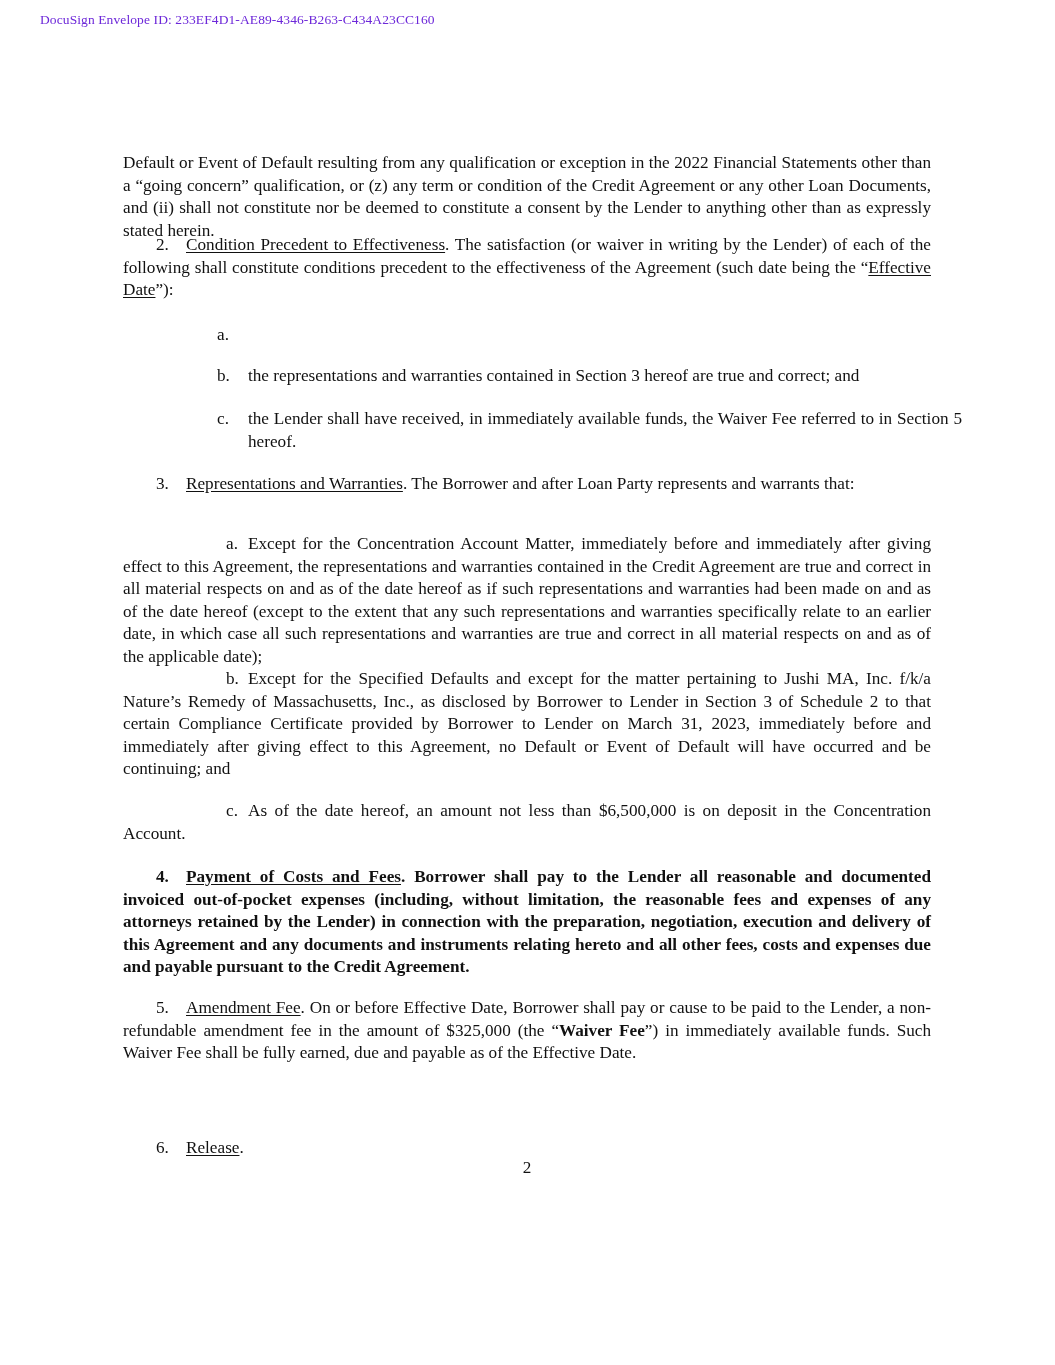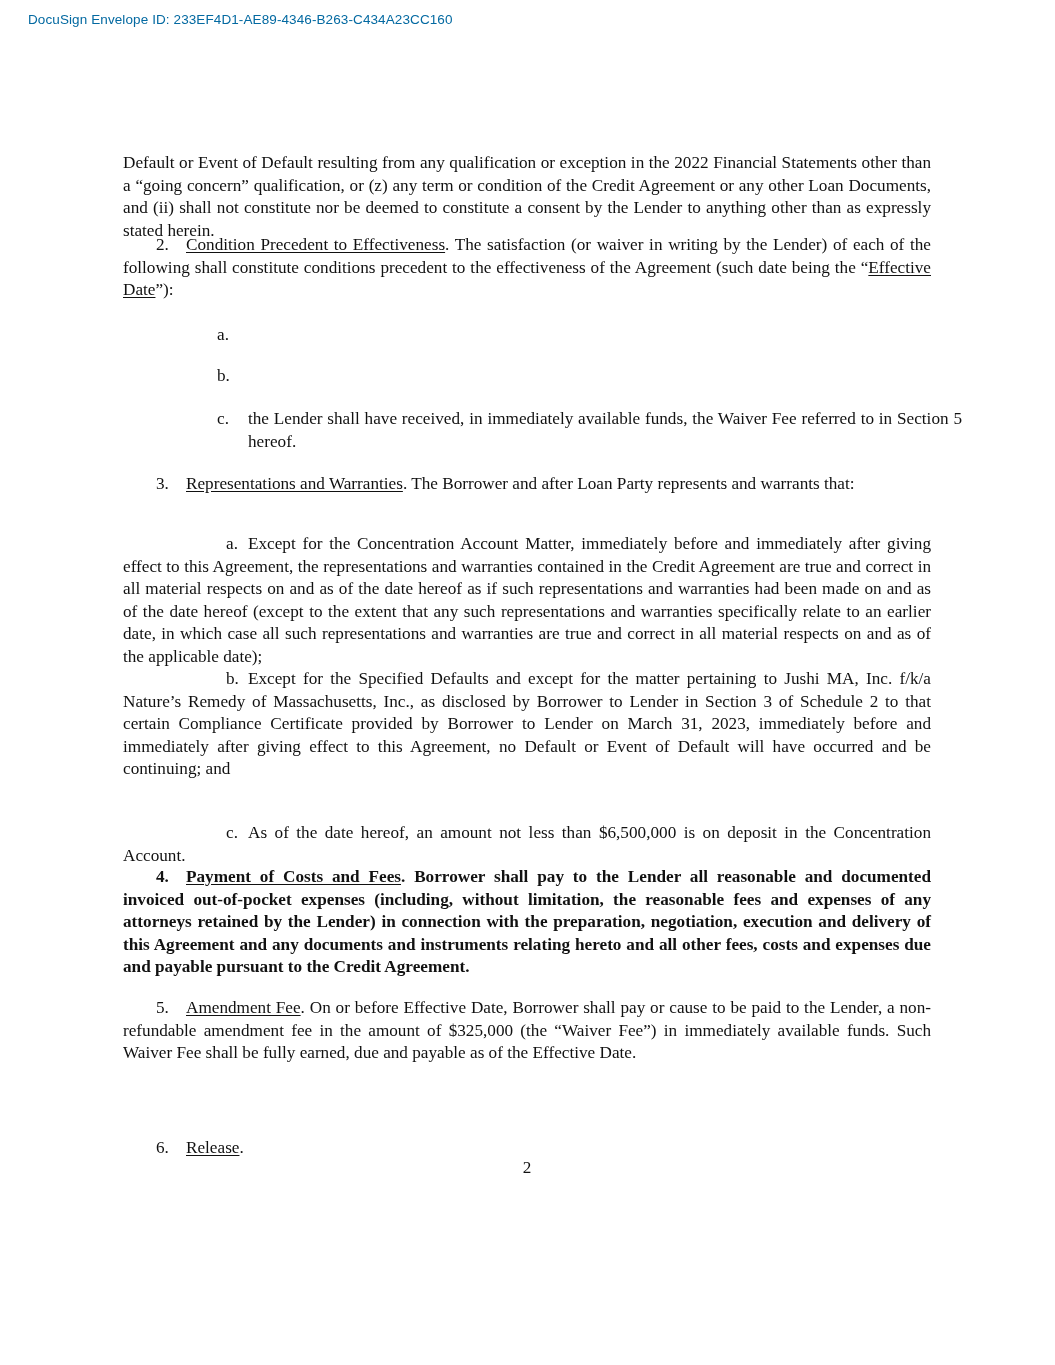--- a/index.html
+++ b/index.html
@@ -9,25 +9,25 @@
   }
   body {
     width: 1055px;
     height: 1365px;
     position: relative;
     overflow: hidden;
     color: #111111;
   }
   .envelope-header {
     position: absolute;
-    left: 28px;
+    left: 40px;
     top: 12px;
-    font-family: Liberation Sans, sans-serif;
+    font-family: Liberation Serif, serif;
     font-size: 13.5px;
-    color: #0369a1;
+    color: #6d28d9;
     letter-spacing: 0.1px;
   }
   .page {
     position: absolute;
     left: 123px;
     top: 152px;
     width: 808px;
     font-family: "Liberation Serif", serif;
     font-size: 17.2px;
     line-height: 22.6px;
@@ -35,21 +35,21 @@
     color: #111111;
   }
   .page p {
     margin: 0;
   }
   .u {
     text-decoration: underline;
     text-underline-offset: 2px;
   }
   .b {
-    font-weight: normal;
+    font-weight: bold;
     margin-top: 22px;
   }
   .block {
     position: absolute;
     left: 0;
     width: 808px;
   }
   .sec-first {
     text-indent: 33px;
   }
@@ -98,39 +98,40 @@
 
   <div class="block" style="top:82px;">
     <p class="sec-first"><span class="sec-num">2.</span><span class="u">Condition Precedent to Effectiveness</span><span>.  The satisfaction (or waiver in writing by the Lender) of each of the following shall constitute conditions precedent to the effectiveness of the Agreement (such date being the “</span><span class="u">Effective Date</span><span>”):</span></p>
   </div>
 
   <div class="list-item" style="top:172px;">
     <span class="list-letter">a.</span>
   </div>
   <div class="list-item" style="top:213px;">
     <span class="list-letter">b.</span>
+    <span>the representations and warranties contained in Section 3 hereof are true and correct; and</span>
   </div>
   <div class="list-item" style="top:256px;text-align:justify;">
     <span class="list-letter">c.</span>
     <span>the Lender shall have received, in immediately available funds, the Waiver Fee referred to in Section 5 hereof.</span>
   </div>
 
   <div class="block" style="top:321px;">
     <p class="sec-first"><span class="sec-num">3.</span><span class="u">Representations and Warranties</span><span>.  The Borrower and after Loan Party represents and warrants that:</span></p>
   </div>
 
   <div class="block" style="top:381px;">
     <p class="rep-para"><span class="rep-letter">a.</span><span>Except for the Concentration Account Matter, immediately before and immediately after giving effect to this Agreement, the representations and warranties contained in the Credit Agreement are true and correct in all material respects on and as of the date hereof as if such representations and warranties had been made on and as of the date hereof (except to the extent that any such representations and warranties specifically relate to an earlier date, in which case all such representations and warranties are true and correct in all material respects on and as of the applicable date);</span></p>
   </div>
 
   <div class="block" style="top:516px;">
     <p class="rep-para"><span class="rep-letter">b.</span><span>Except for the Specified Defaults and except for the matter pertaining to Jushi MA, Inc. f/k/a Nature’s Remedy of Massachusetts, Inc., as disclosed by Borrower to Lender in Section 3 of Schedule 2 to that certain Compliance Certificate provided by Borrower to Lender on March 31, 2023,  immediately before and immediately after giving effect to this Agreement, no Default or Event of Default will have occurred and be continuing; and</span></p>
   </div>
 
-  <div class="block" style="top:648px;margin-top:22px;">
+  <div class="block" style="top:648px;">
     <p class="rep-para"><span class="rep-letter">c.</span><span>As of the date hereof, an amount not less than $6,500,000 is on deposit in the Concentration Account.</span></p>
   </div>
 
   <div class="block" style="top:714px;font-weight:bold;">
     <p class="sec-first"><span class="sec-num">4.</span><span class="u">Payment of Costs and Fees</span><span>.  Borrower shall pay to the Lender all reasonable and documented invoiced out-of-pocket expenses (including, without limitation, the reasonable fees and expenses of any attorneys retained by the Lender) in connection with the preparation, negotiation, execution and delivery of this Agreement and any documents and instruments relating hereto and all other fees, costs and expenses due and payable pursuant to the Credit Agreement.</span></p>
   </div>
 
   <div class="block" style="top:845px;">
     <p class="sec-first"><span class="sec-num">5.</span><span class="u">Amendment Fee</span><span>.  On or before Effective Date, Borrower shall pay or cause to be paid to the Lender, a non-refundable amendment fee in the amount of $325,000 (the “</span><span class="b">Waiver Fee</span><span>”) in immediately available funds. Such Waiver Fee shall be fully earned, due and payable as of the Effective Date.</span></p>
   </div>

